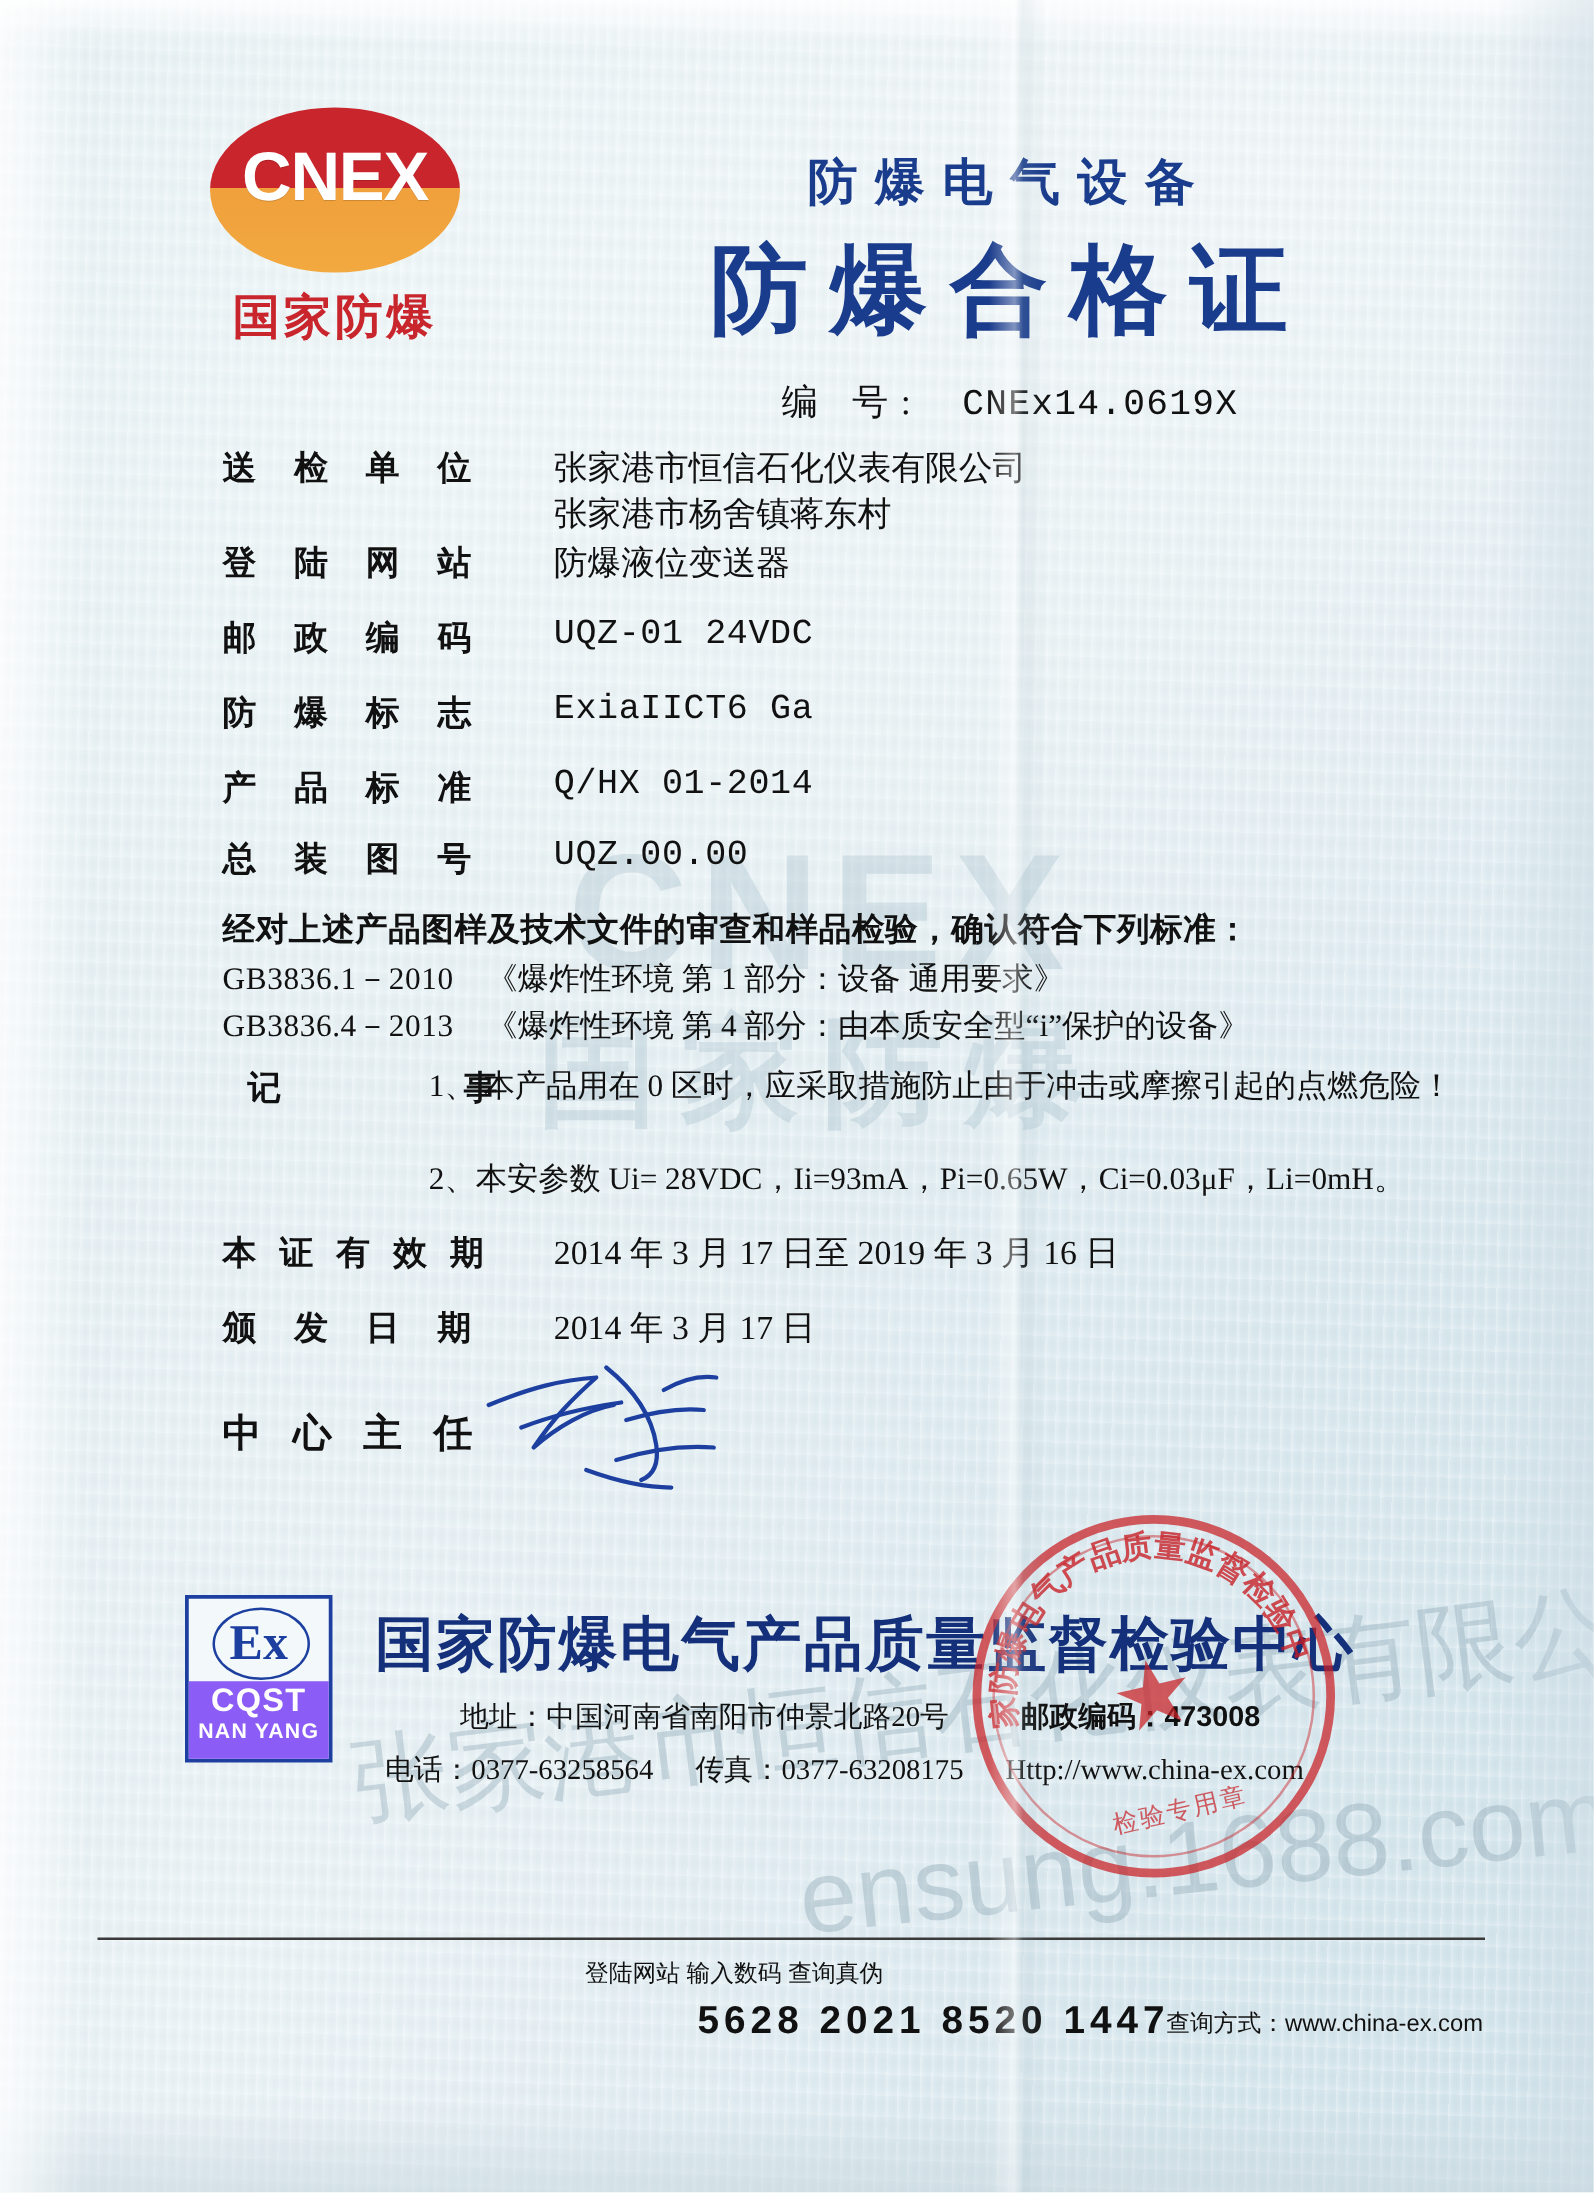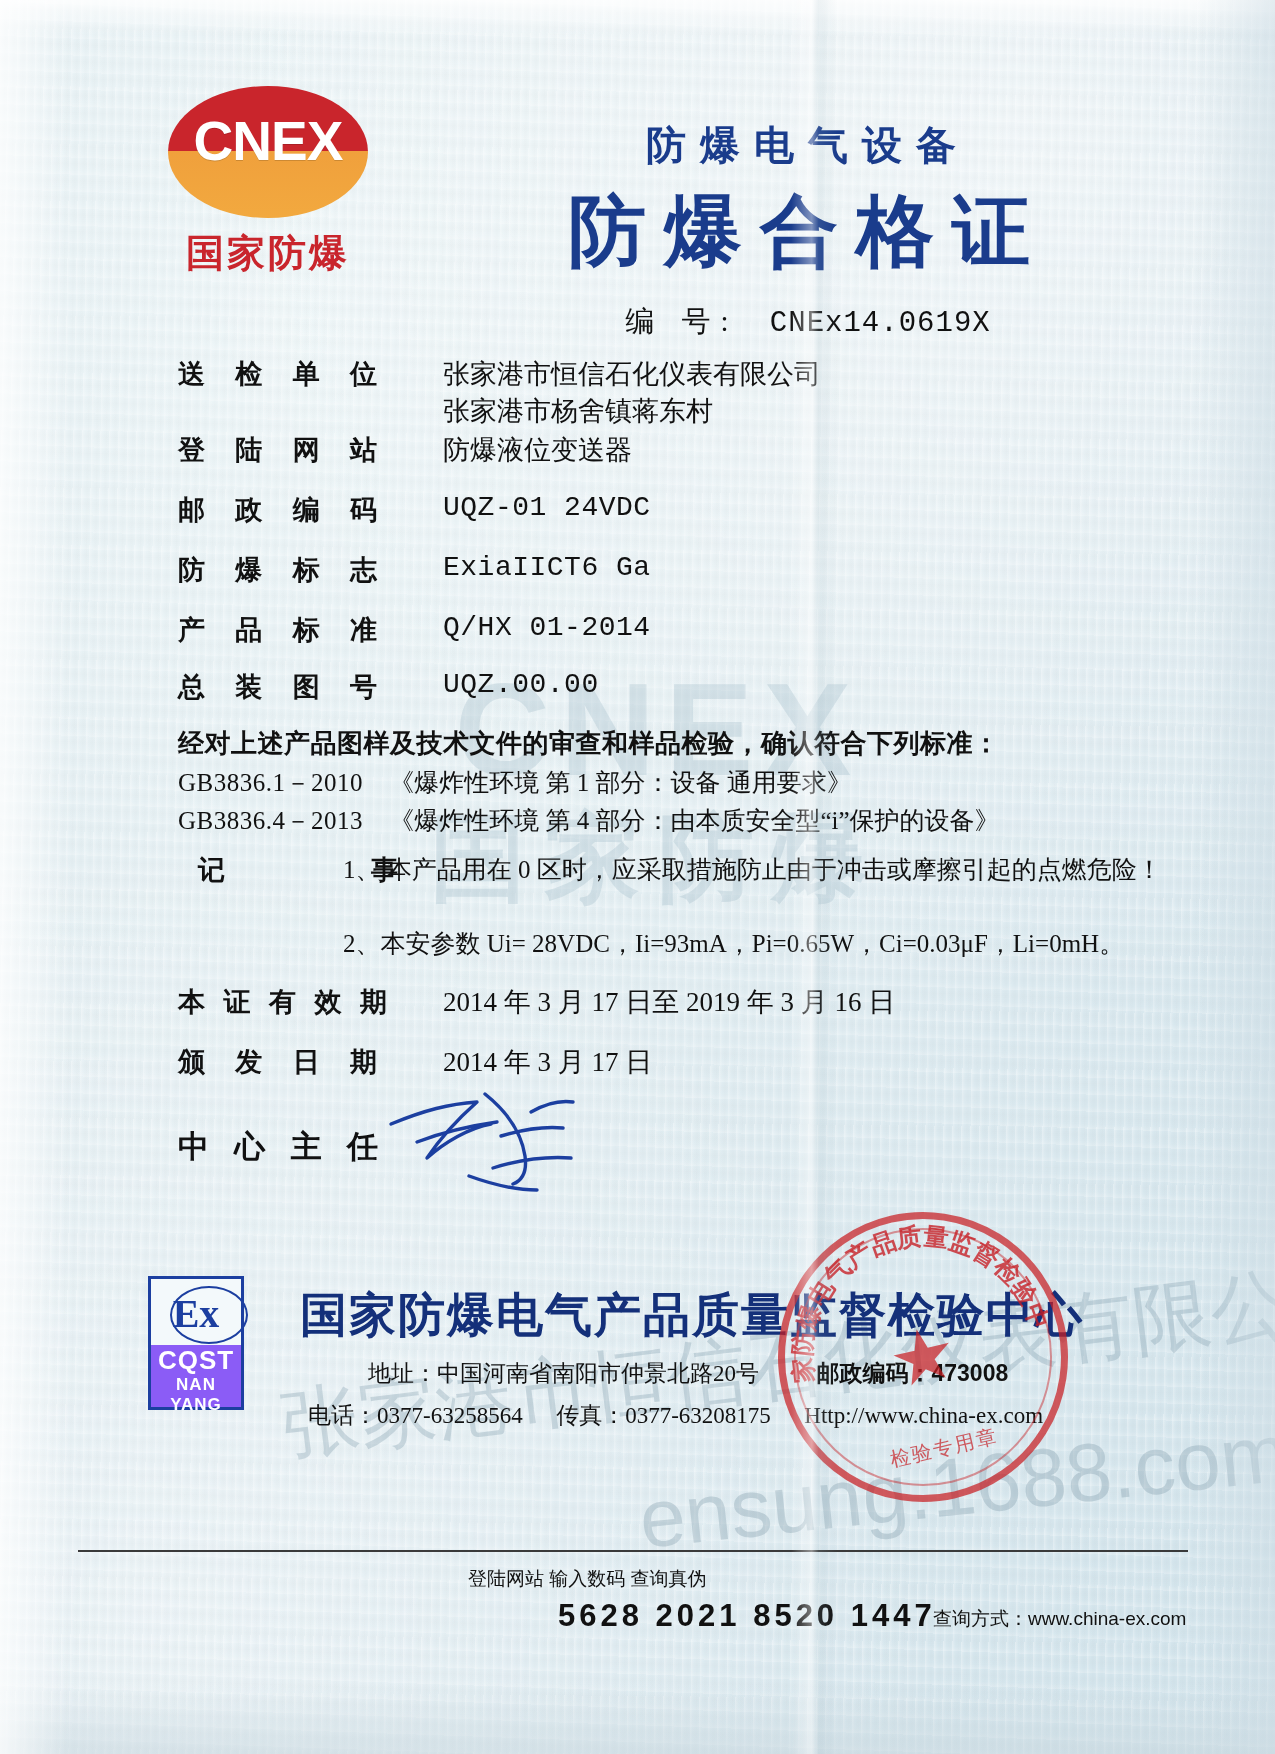--- a/index.html
+++ b/index.html
@@ -251,21 +251,21 @@
   .sig-mark {
     position: absolute;
     left: 295px; top: 1058px;
     width: 230px; height: 130px;
   }
 
   
   .ex-badge {
     position: absolute;
     left: 70px; top: 1262px;
-    width: 96px; height: 134px;
+    width: 118px; height: 134px;
     border: 3px solid #1c3fa0;
     background: #f3f9fb;
     box-sizing: border-box;
   }
   .ex-badge .ex-top {
     height: 68px;
     display: flex; align-items: center; justify-content: center;
     font-family: "Liberation Serif", serif;
     font-weight: bold;
     font-size: 40px;

